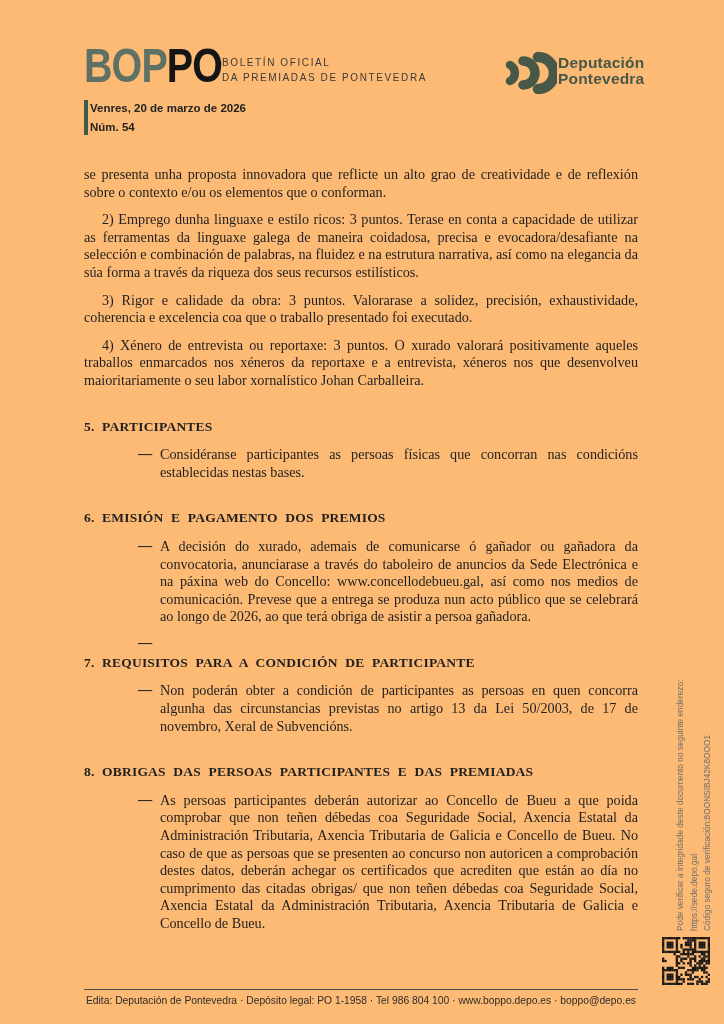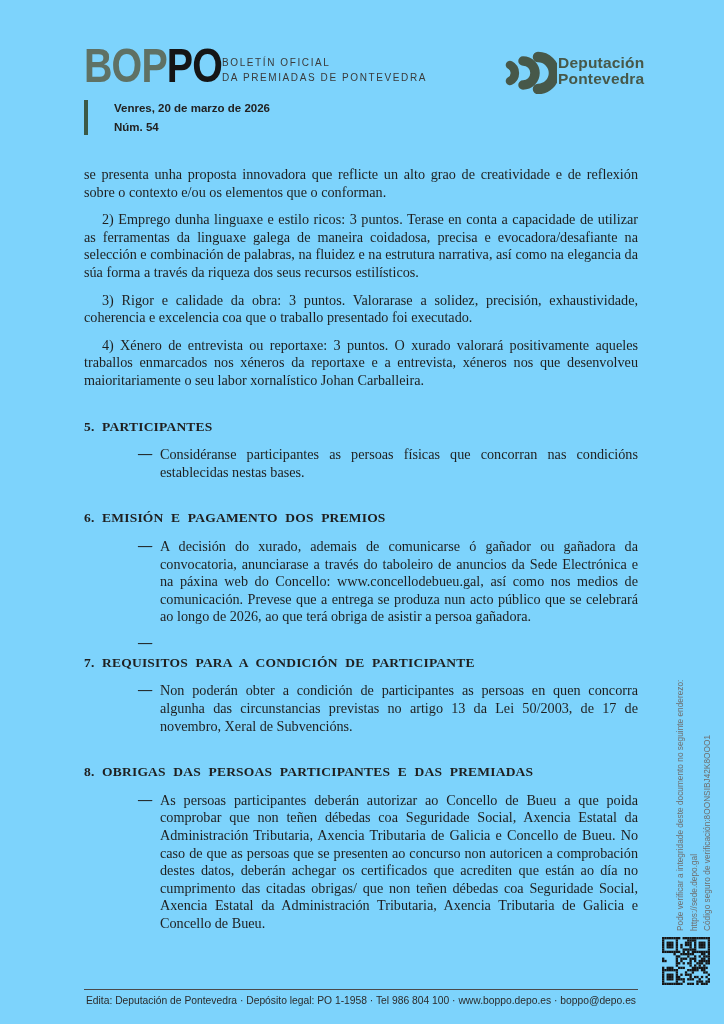--- a/index.html
+++ b/index.html
@@ -1,32 +1,32 @@
 <!DOCTYPE html>
 <html><head>
 <meta charset="utf-8">
 <style>
   html,body{margin:0;padding:0;background:#ffffff;}
-  .page{position:relative;width:724px;height:1024px;background:#7dd3fc;overflow:hidden;
+  .page{position:relative;width:724px;height:1024px;background:#fdba74;overflow:hidden;
         font-family:"Liberation Serif",serif;color:#1f1f1f;}
 
   
   .brand{position:absolute;left:84px;top:42px;font-family:"Liberation Sans",sans-serif;
          font-weight:bold;font-size:48px;line-height:48px;letter-spacing:-1px;
          transform:scaleX(.82);transform-origin:left top;white-space:nowrap;}
   .brand .brand-a{color:#5f7164;}
   .brand .brand-b{color:#151515;}
   .subtitle{position:absolute;left:222px;top:56px;font-family:"Liberation Sans",sans-serif;
             font-weight:normal;font-size:10px;letter-spacing:1.6px;line-height:14.5px;color:#3a3a3a;}
   .org{position:absolute;left:503px;top:48px;display:flex;align-items:center;gap:1px;}
   .org svg{display:block;}
   .org-text{font-family:"Liberation Sans",sans-serif;font-weight:bold;font-size:15.5px;
             line-height:16.5px;color:#475849;letter-spacing:.2px;}
   .issue{position:absolute;left:84px;top:100px;border-left:4px solid #3b5a47;
-         padding:2px 0 2px 26px;font-family:"Liberation Sans",sans-serif;
+         padding:2px 0 2px 2px;font-family:"Liberation Sans",sans-serif;
          font-weight:bold;font-size:11.5px;color:#222;}
   .issue .date{margin-bottom:7px;}
 
   
   .content{position:absolute;left:84px;top:166px;width:554px;
            font-size:14.2px;line-height:17.6px;text-align:justify;}
   .para{margin:0 0 10px 0;}
   .para.ind{text-indent:18px;}
   .sec-title{font-size:13.5px;font-weight:bold;letter-spacing:.2px;word-spacing:4px;
              margin:28px 0 11px 0;text-align:left;}

